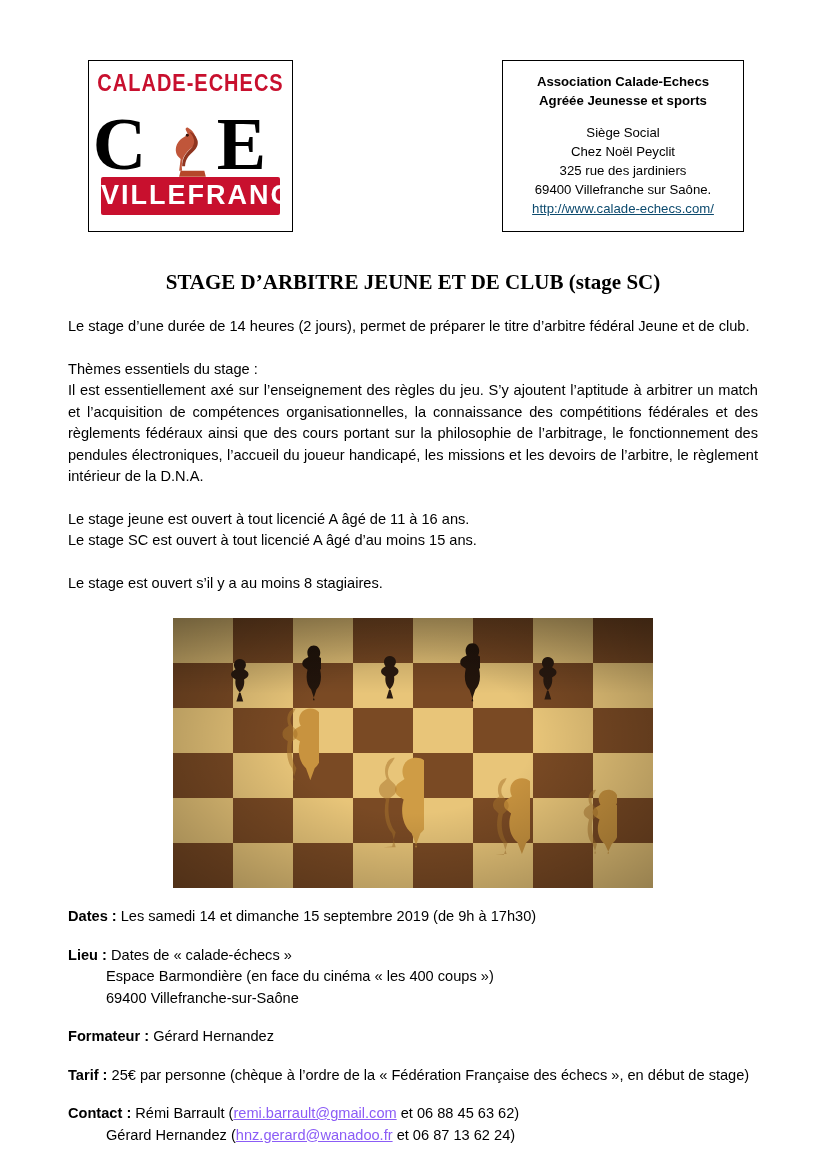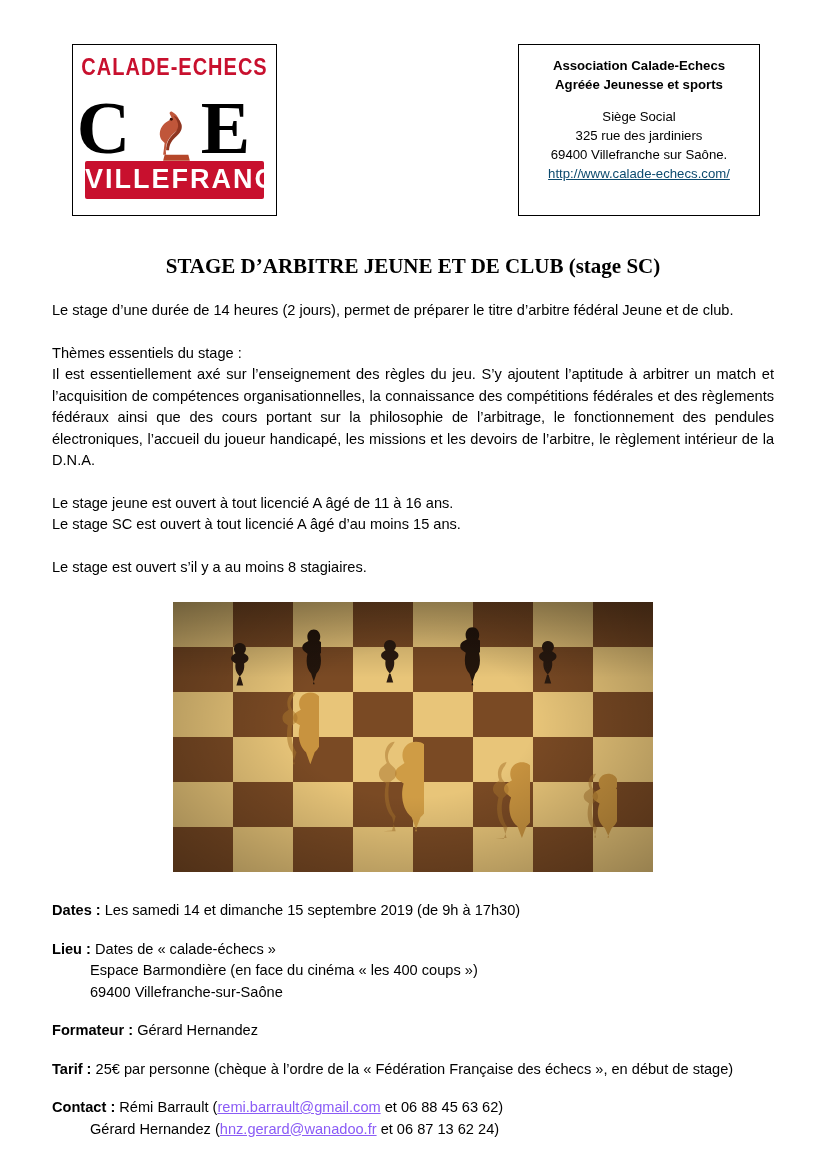--- a/index.html
+++ b/index.html
@@ -12,21 +12,21 @@
     height: 1169px;
     font-family: "Liberation Sans", sans-serif;
     color: #000000;
     position: relative;
     overflow: hidden;
   }
   .page {
     position: relative;
     width: 826px;
     height: 1169px;
-    padding: 0;
+    padding: 16px;
     box-sizing: border-box;
   }
 
   
   .header {
     display: flex;
     justify-content: space-between;
     align-items: flex-start;
     padding: 44px 66px 0 72px;
     box-sizing: border-box;
@@ -163,21 +163,21 @@
     position: absolute;
     transform: translateX(-50%);
   }
 
   
   .details {
     padding: 0 52px;
     box-sizing: border-box;
     font-size: 14.6px;
     line-height: 21.5px;
-    margin-top: 28px;
+    margin-top: 18px;
   }
   .details .lbl { font-weight: bold; }
   .indent { padding-left: 38px; }
   .details a {
     color: #8b5cf6;
     text-decoration: underline;
   }
   .row { margin: 0; }
   .blk { margin-bottom: 17px; }
 </style>
@@ -198,20 +198,21 @@
         <circle cx="45" cy="30" r="2" fill="#3a1208"></circle>
       </svg>
       <div class="logo-bottom-band">VILLEFRANCHE</div>
     </div>
 
     <div class="assoc-box">
       <div class="b">Association Calade-Echecs</div>
       <div class="b">Agréée Jeunesse et sports</div>
       <div class="spacer"></div>
       <div>Siège Social</div>
+      <div>Chez Noël Peyclit</div>
       <div>325 rue des jardiniers</div>
       <div>69400 Villefranche sur Saône.</div>
       <div><a href="#">http://www.calade-echecs.com/</a></div>
     </div>
 
   </div>
 
   <div class="doc-title">STAGE D’ARBITRE JEUNE ET DE CLUB (stage SC)</div>
 
   <div class="content">

